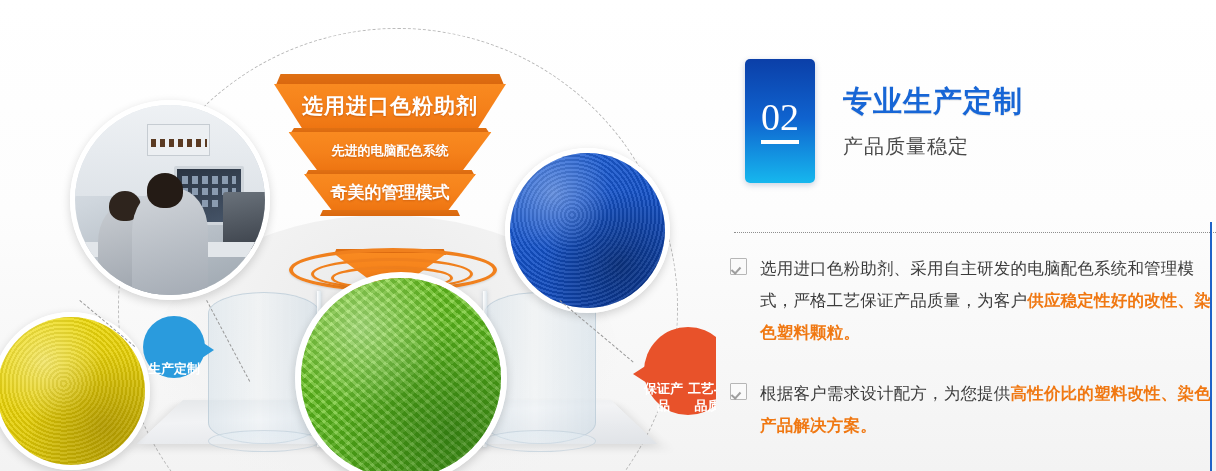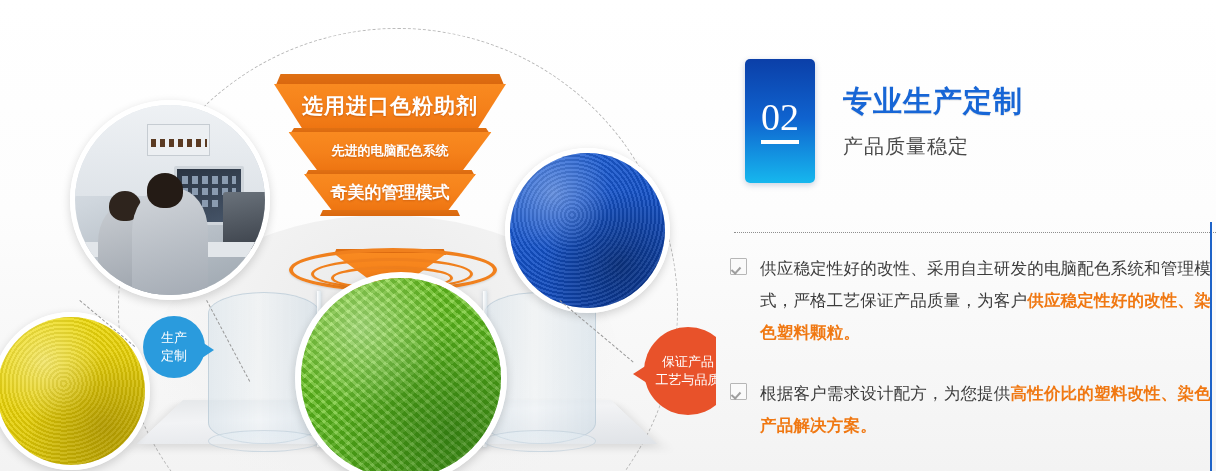--- a/index.html
+++ b/index.html
@@ -134,22 +134,22 @@
   .photo-green{left:295px;top:272px;width:200px;height:200px;border:6px solid #fff;}
   .grn-pel{position:absolute;inset:0;
     background:
       radial-gradient(circle at 30% 25%,rgba(255,255,255,.35),transparent 40%),
       radial-gradient(circle at 74% 78%,rgba(20,80,10,.38),transparent 52%),
       repeating-linear-gradient(42deg,rgba(255,255,255,.16) 0 3px,rgba(30,95,15,.20) 3px 7px),
       repeating-linear-gradient(-38deg,rgba(255,255,255,.12) 0 3px,rgba(40,110,20,.16) 3px 8px),
       linear-gradient(150deg,#7ed321 0%,#63bf1b 50%,#4ea014 100%);}
 
   
-  .badge{position:absolute;border-radius:50%;color:#fff;font-weight:normal;
-    display:flex;flex-direction:column;align-items:center;justify-content:center;
+  .badge{position:absolute;border-radius:50%;color:#fff;font-weight:bold;
+    display:flex;flex-direction:row;align-items:flex-end;justify-content:center;
     line-height:1.35;text-align:center;}
   .badge .tail{position:absolute;width:0;height:0;}
   .badge-prod{left:143px;top:316px;width:62px;height:62px;font-size:13px;background:#2a9bdd;}
   .badge-prod .tail{right:-9px;top:26px;border-top:8px solid transparent;
     border-bottom:8px solid transparent;border-left:12px solid #2a9bdd;}
   .badge-qual{left:644px;top:327px;width:88px;height:88px;font-size:13px;background:#e8522a;}
   .badge-qual .tail{left:-11px;top:38px;border-top:9px solid transparent;
     border-bottom:9px solid transparent;border-right:14px solid #e8522a;}
 
   .dash{position:absolute;border-top:1px dashed #9a9a9a;transform-origin:0 0;}
@@ -286,21 +286,21 @@
         <div class="h1">专业生产定制</div>
         <div class="h2">产品质量稳定</div>
       </div>
     </div>
 
     <div class="divider"></div>
 
     <div class="bullets">
       <div class="bul">
         <span class="chk"></span>
-        <div class="btxt"><span>供应稳定性好的改性、采用自主研发的电脑配色系统和管理模式，严格工艺保证产品质量，为客户</span><span class="hl">供应稳定性好的改性、染色塑料颗粒。</span></div>
+        <div class="btxt"><span>选用进口色粉助剂、采用自主研发的电脑配色系统和管理模式，严格工艺保证产品质量，为客户</span><span class="hl">供应稳定性好的改性、染色塑料颗粒。</span></div>
       </div>
       <div class="bul">
         <span class="chk"></span>
         <div class="btxt"><span>根据客户需求设计配方，为您提供</span><span class="hl">高性价比的塑料改性、染色产品解决方案。</span></div>
       </div>
     </div>
 
     <div class="edge"></div>
   </div>
 </div>

